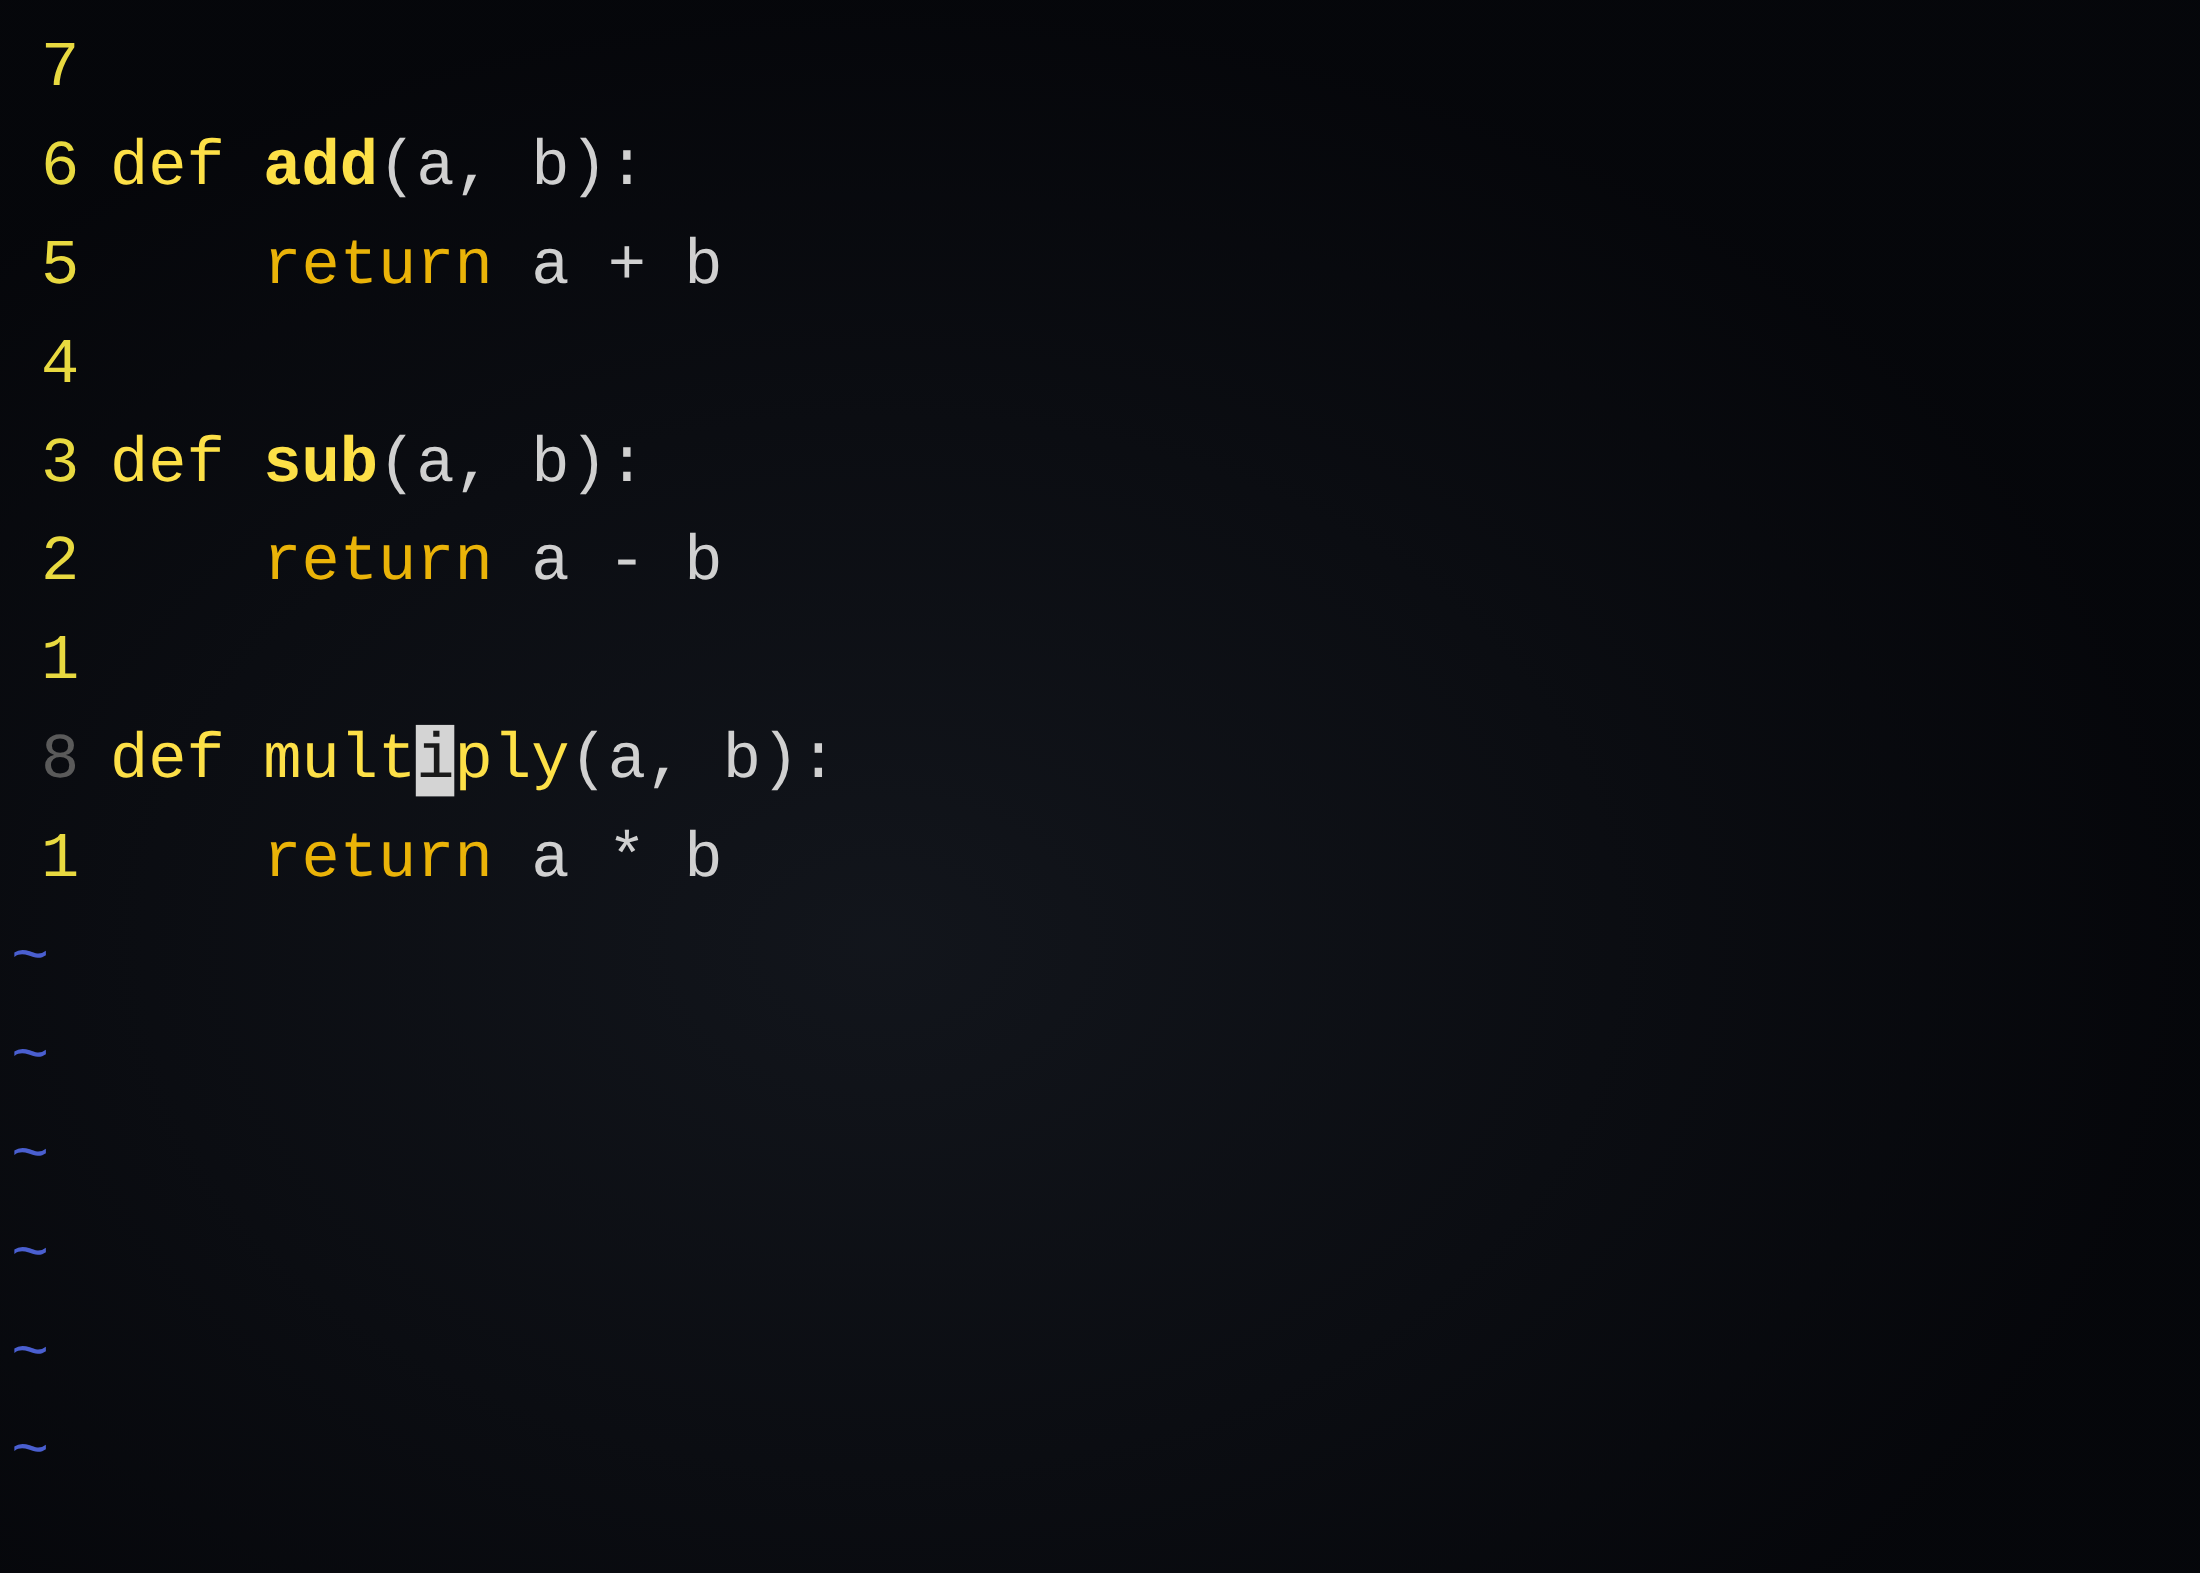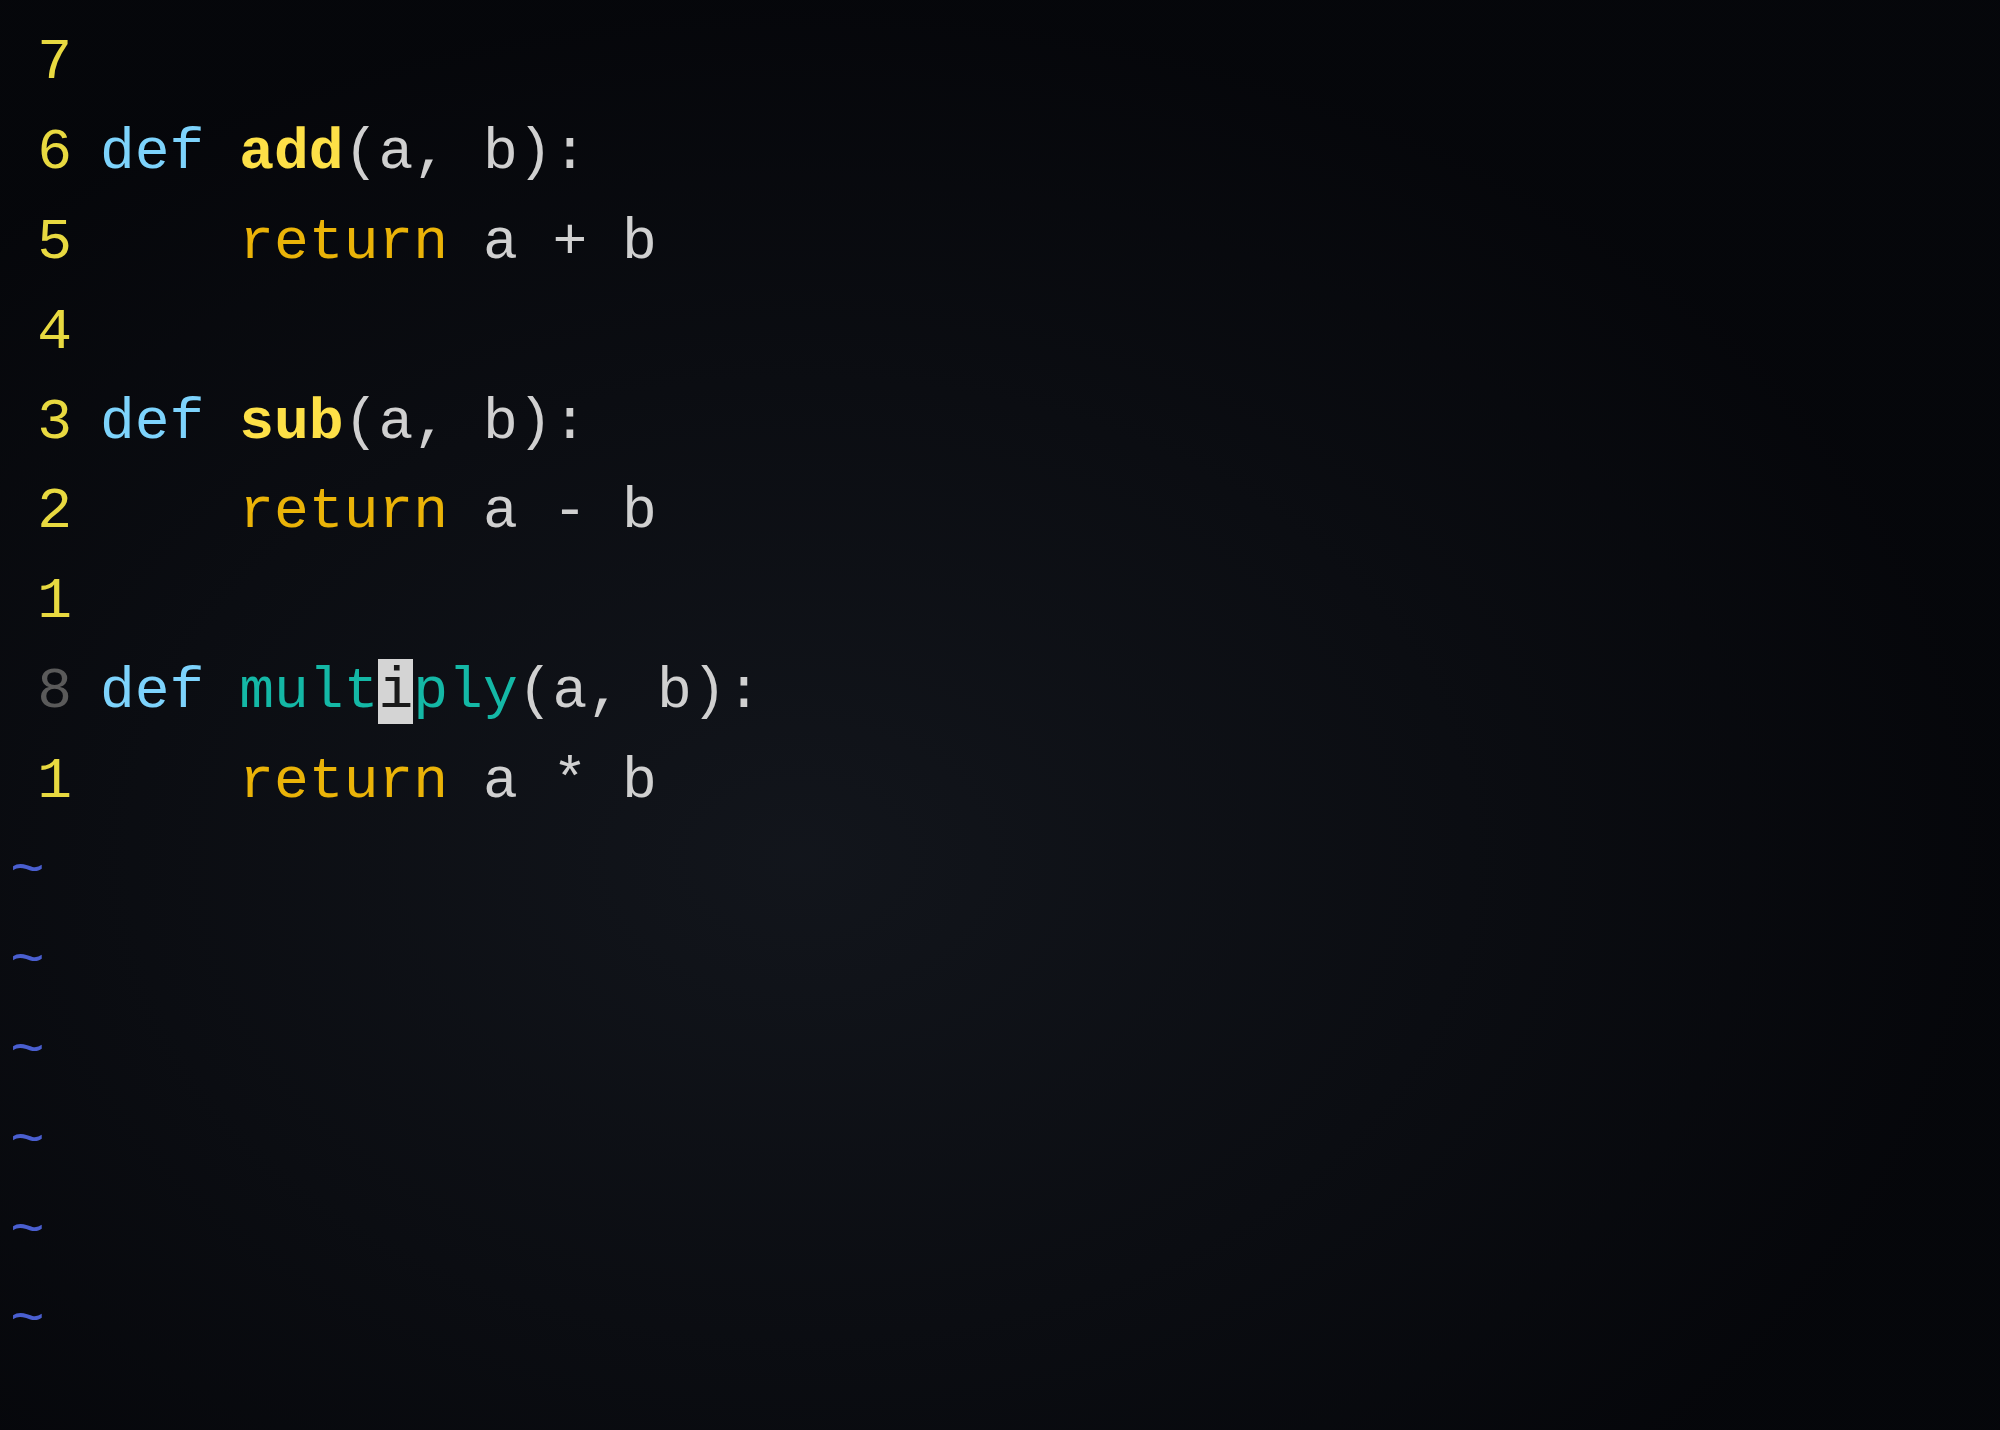--- a/index.html
+++ b/index.html
@@ -34,24 +34,24 @@
       color: #e8d940;
       user-select: none;
       flex-shrink: 0;
     }
     .gutter-empty {
       color: #5a5a5a;
     }
     .code {
       flex: 1;
     }
-    .kw-def { color: #7dd3fc; }
+    .kw-def { color: #fde047; }
     .kw-return { color: #eab308; }
     .fn-name { color: #fde047; font-weight: bold; }
-    .fn-name-nb { color: #14b8a6; text-align: right; }
+    .fn-name-nb { color: #fde047; text-align: right; }
     .paren { color: #d0d0d0; }
     .var { color: #d0d0d0; }
     .op { color: #d0d0d0; font-family: Liberation Mono, monospace; }
     .punct { color: #d0d0d0; }
     .cursor {
       background: #d4d4d4;
       color: #1a1a1a;
     }
     .tilde-line {
       color: #4a5fd0;

